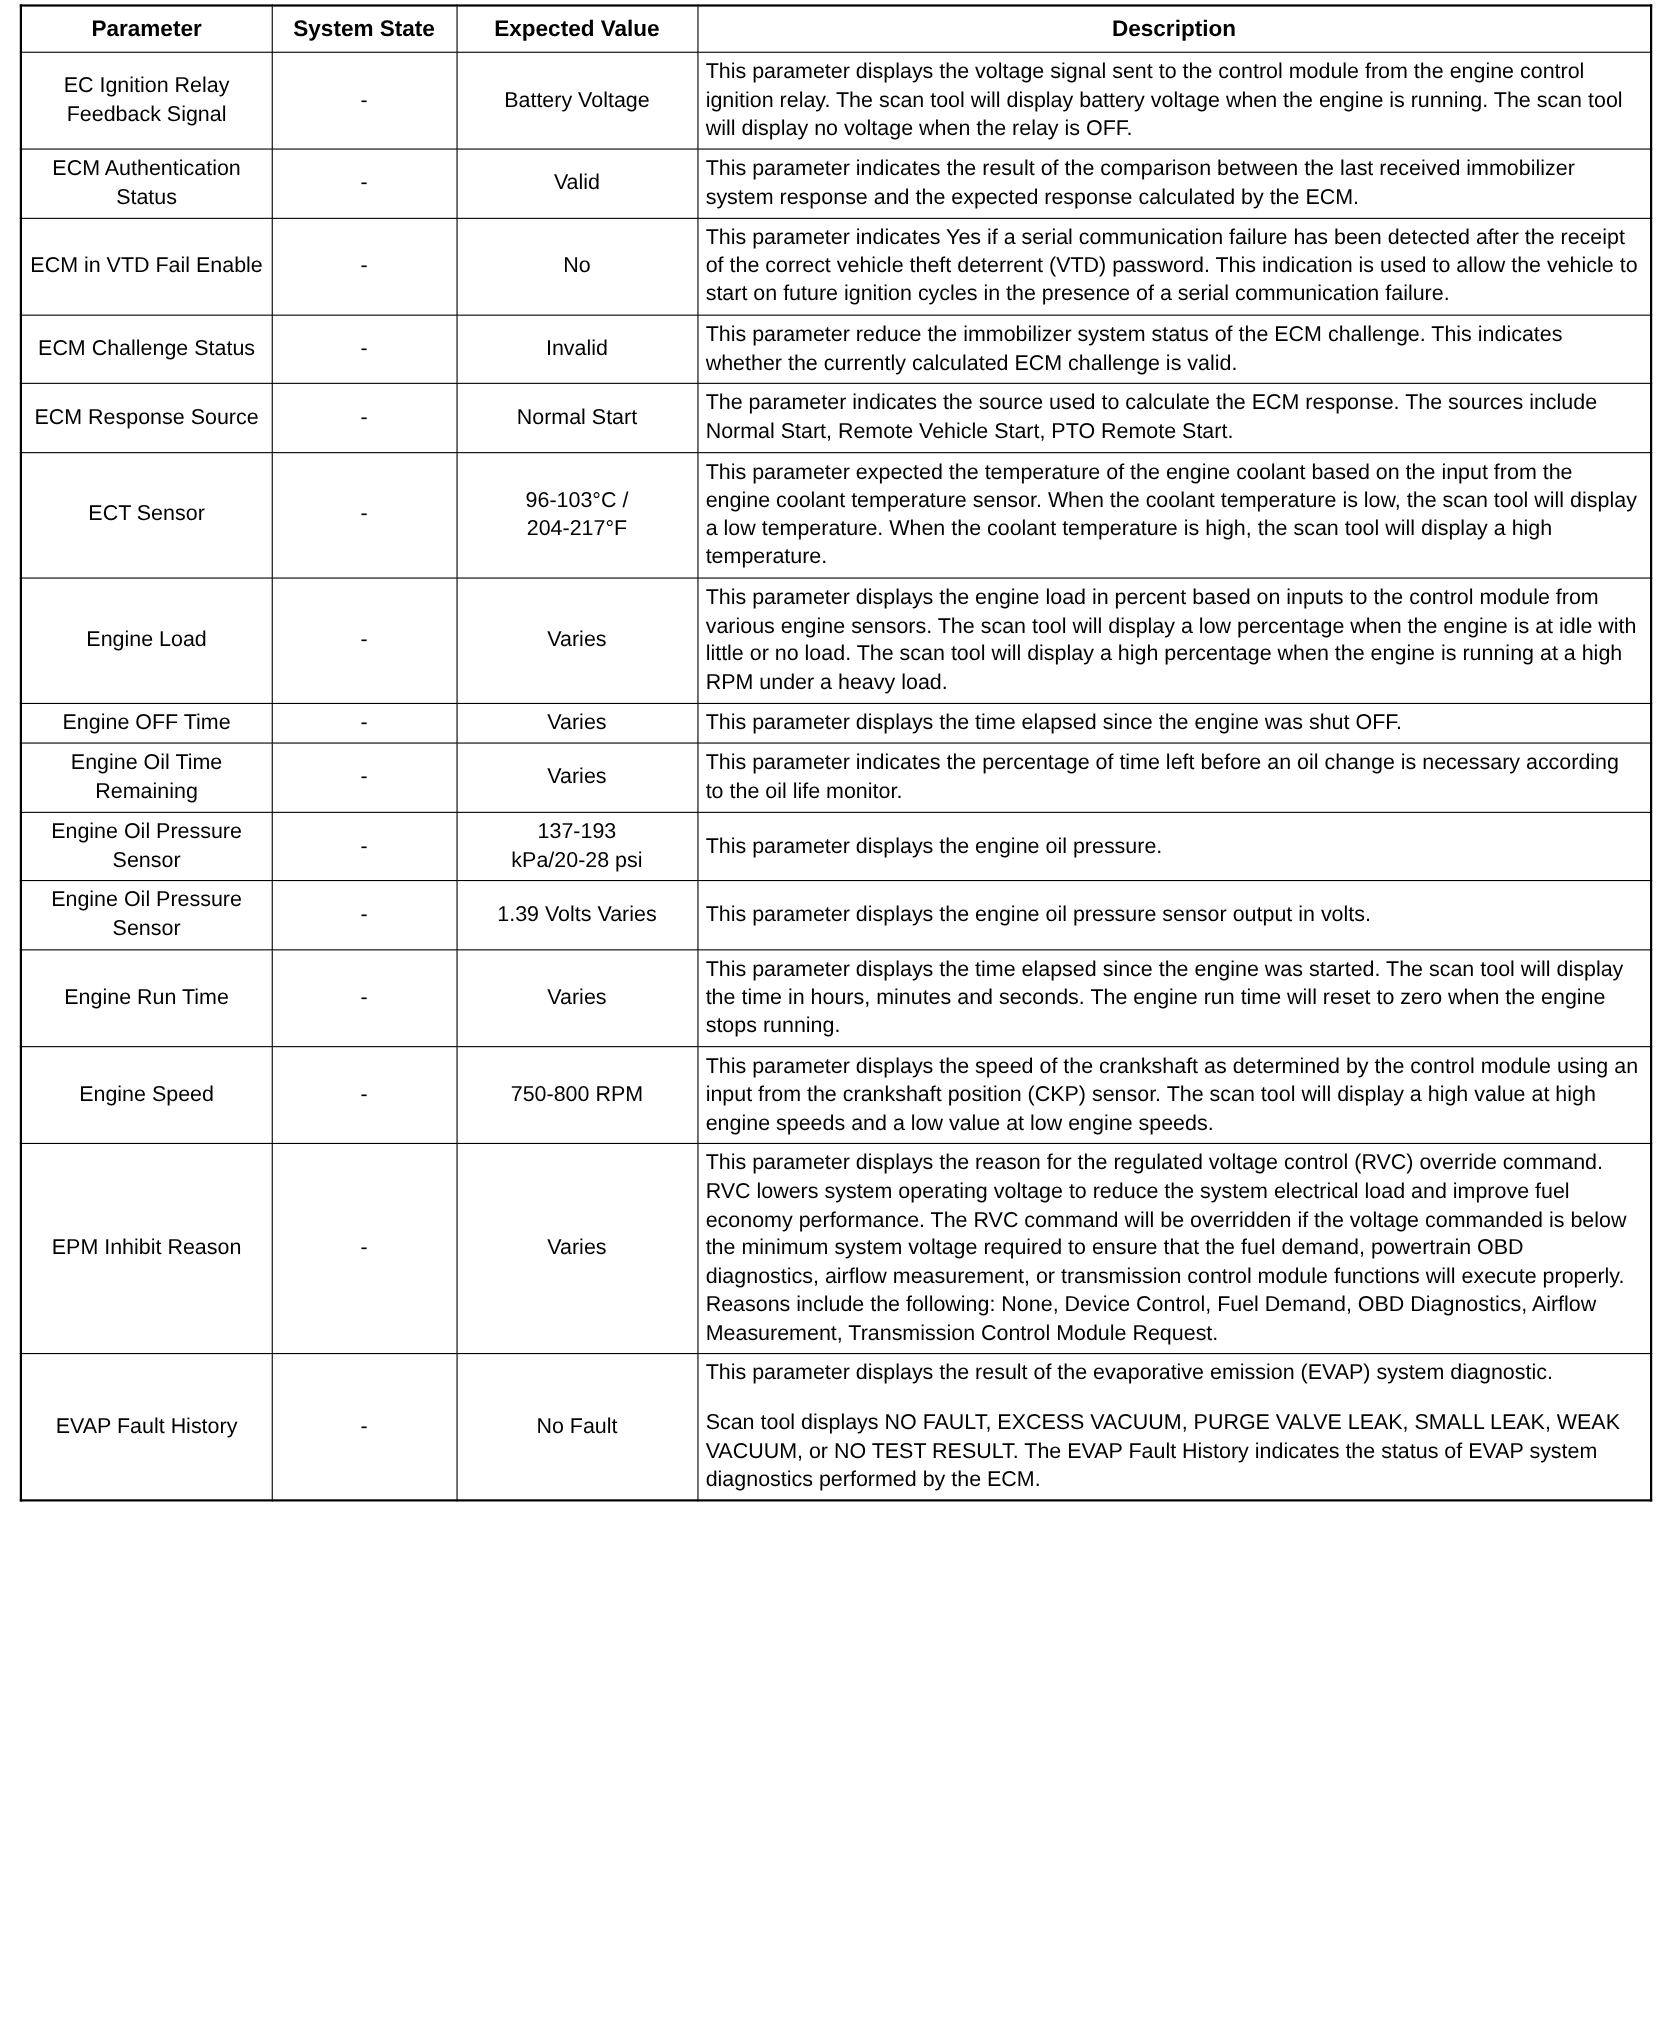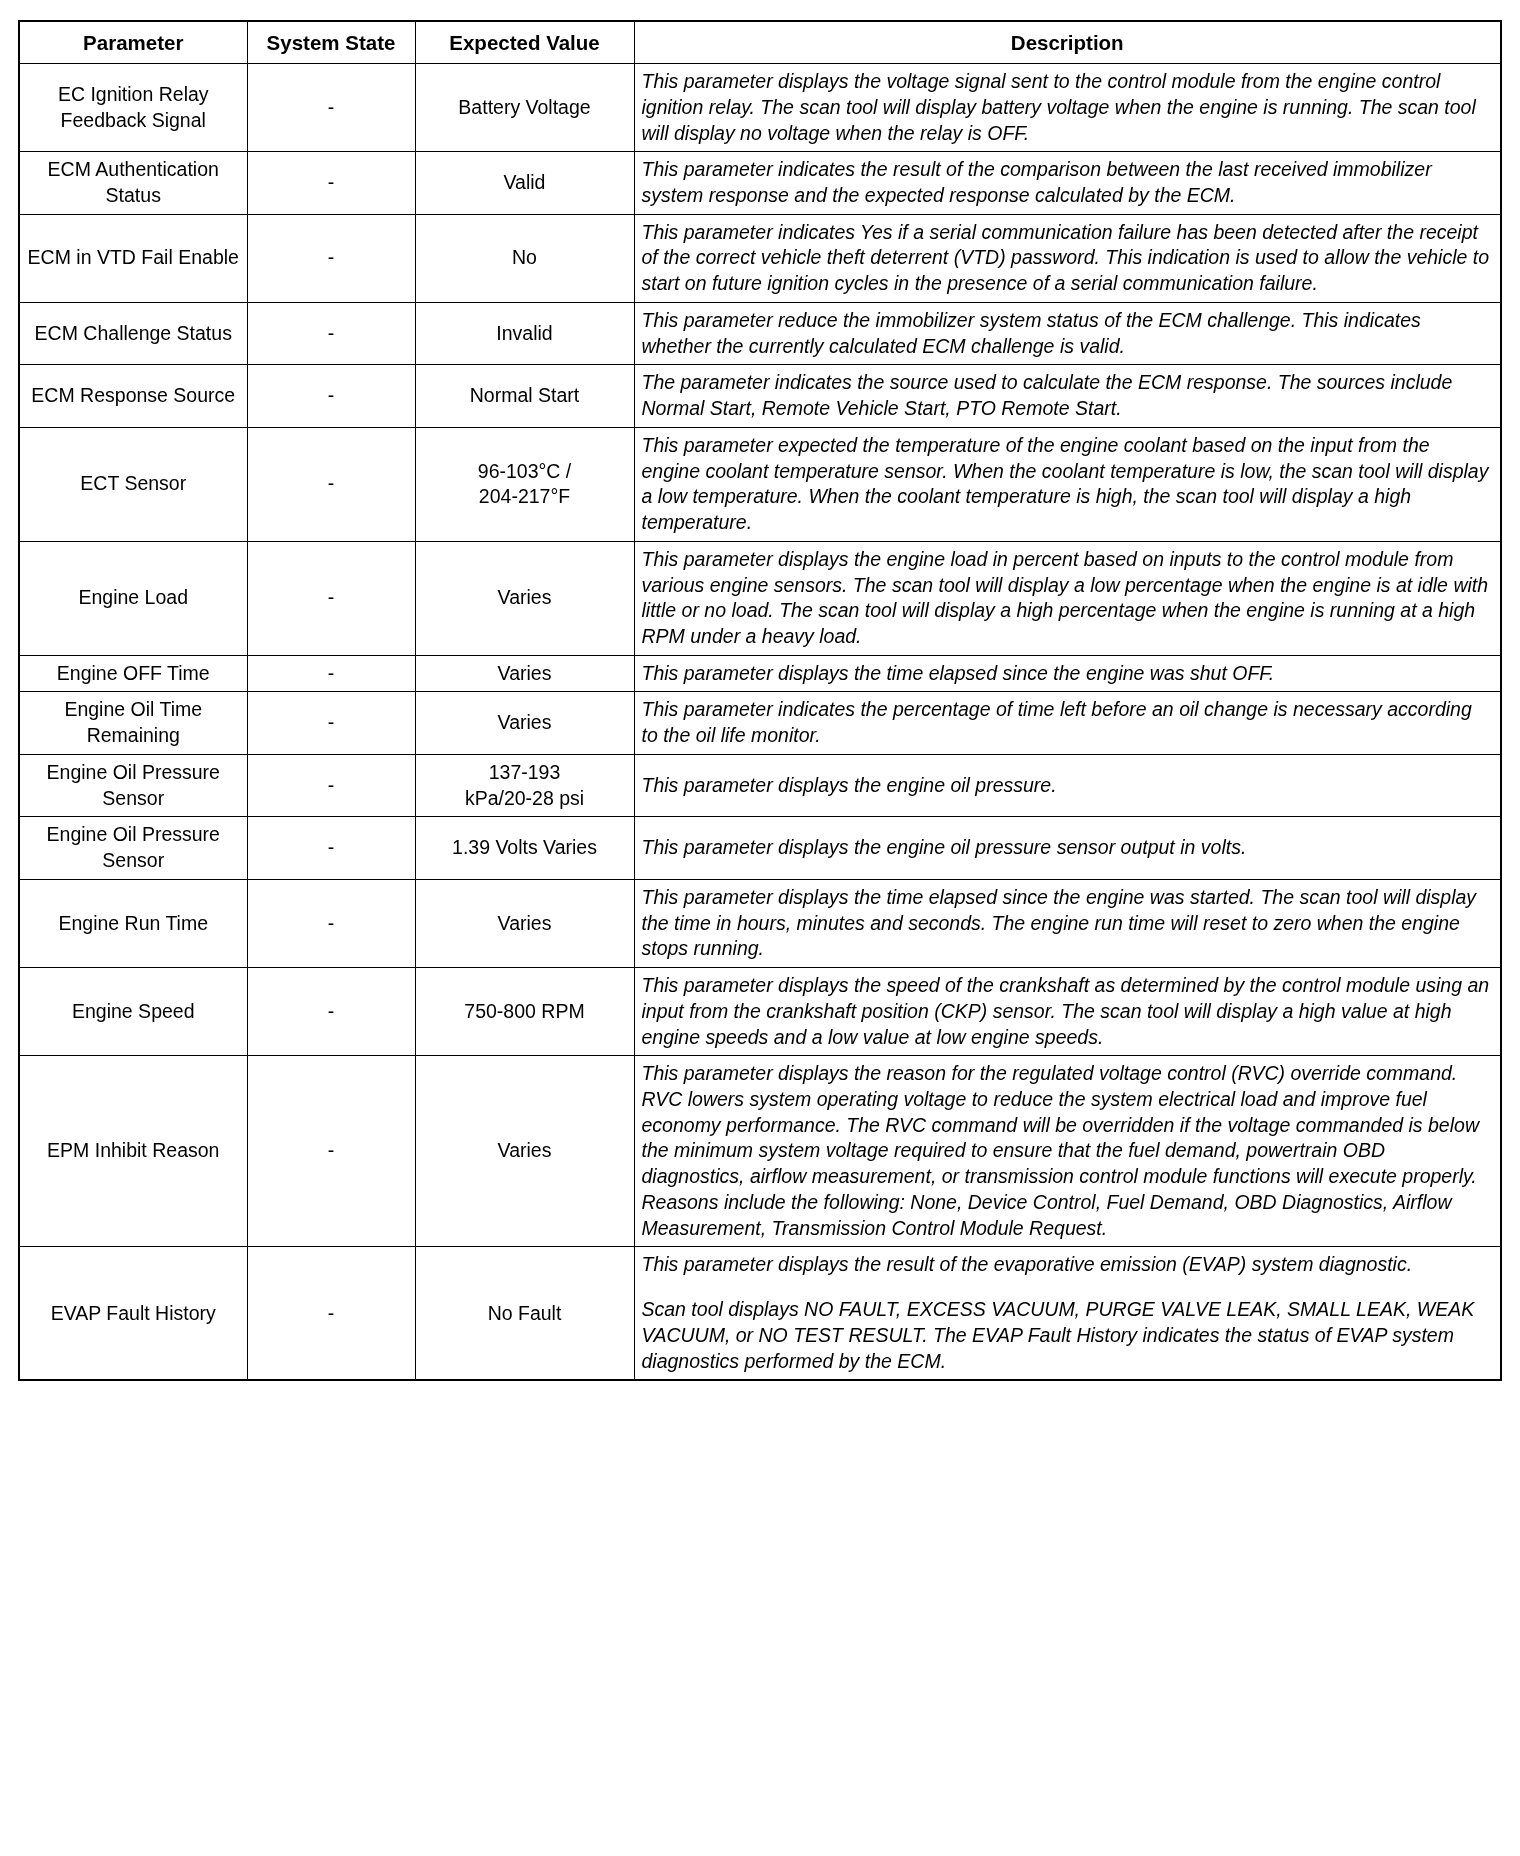--- a/index.html
+++ b/index.html
@@ -8,21 +8,21 @@
     background: #ffffff;
   }
   body {
     width: 1520px;
     font-family: "Liberation Sans", sans-serif;
     color: #000000;
   }
   .page {
     width: 1212px;
     box-sizing: border-box;
-    padding: 20px 18px 10px 18px;
+    padding: 4px 18px 10px 18px;
   }
   table.param-table {
     border-collapse: collapse;
     width: 1484px;
     table-layout: fixed;
     border: 2px solid #000;
   }
   table.param-table th,
   table.param-table td {
     border: 1.5px solid #000;
@@ -50,21 +50,20 @@
     text-align: center;
   }
   td.value {
     text-align: center;
     margin-left: 20px;
   }
   td.desc {
     text-align: left;
     padding-left: 9px;
     padding-right: 10px;
-    font-style: italic;
   }
   td.desc p {
     margin: 0;
   }
   td.desc p + p {
     margin-top: 19px;
   }
 </style>
 </head>
 <body>

